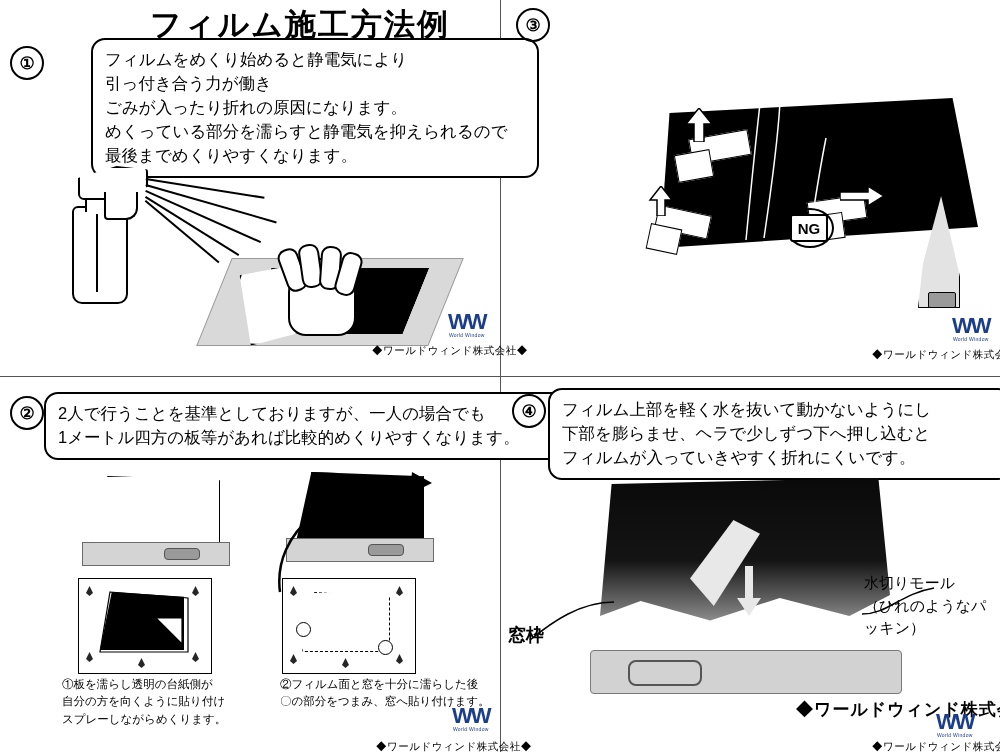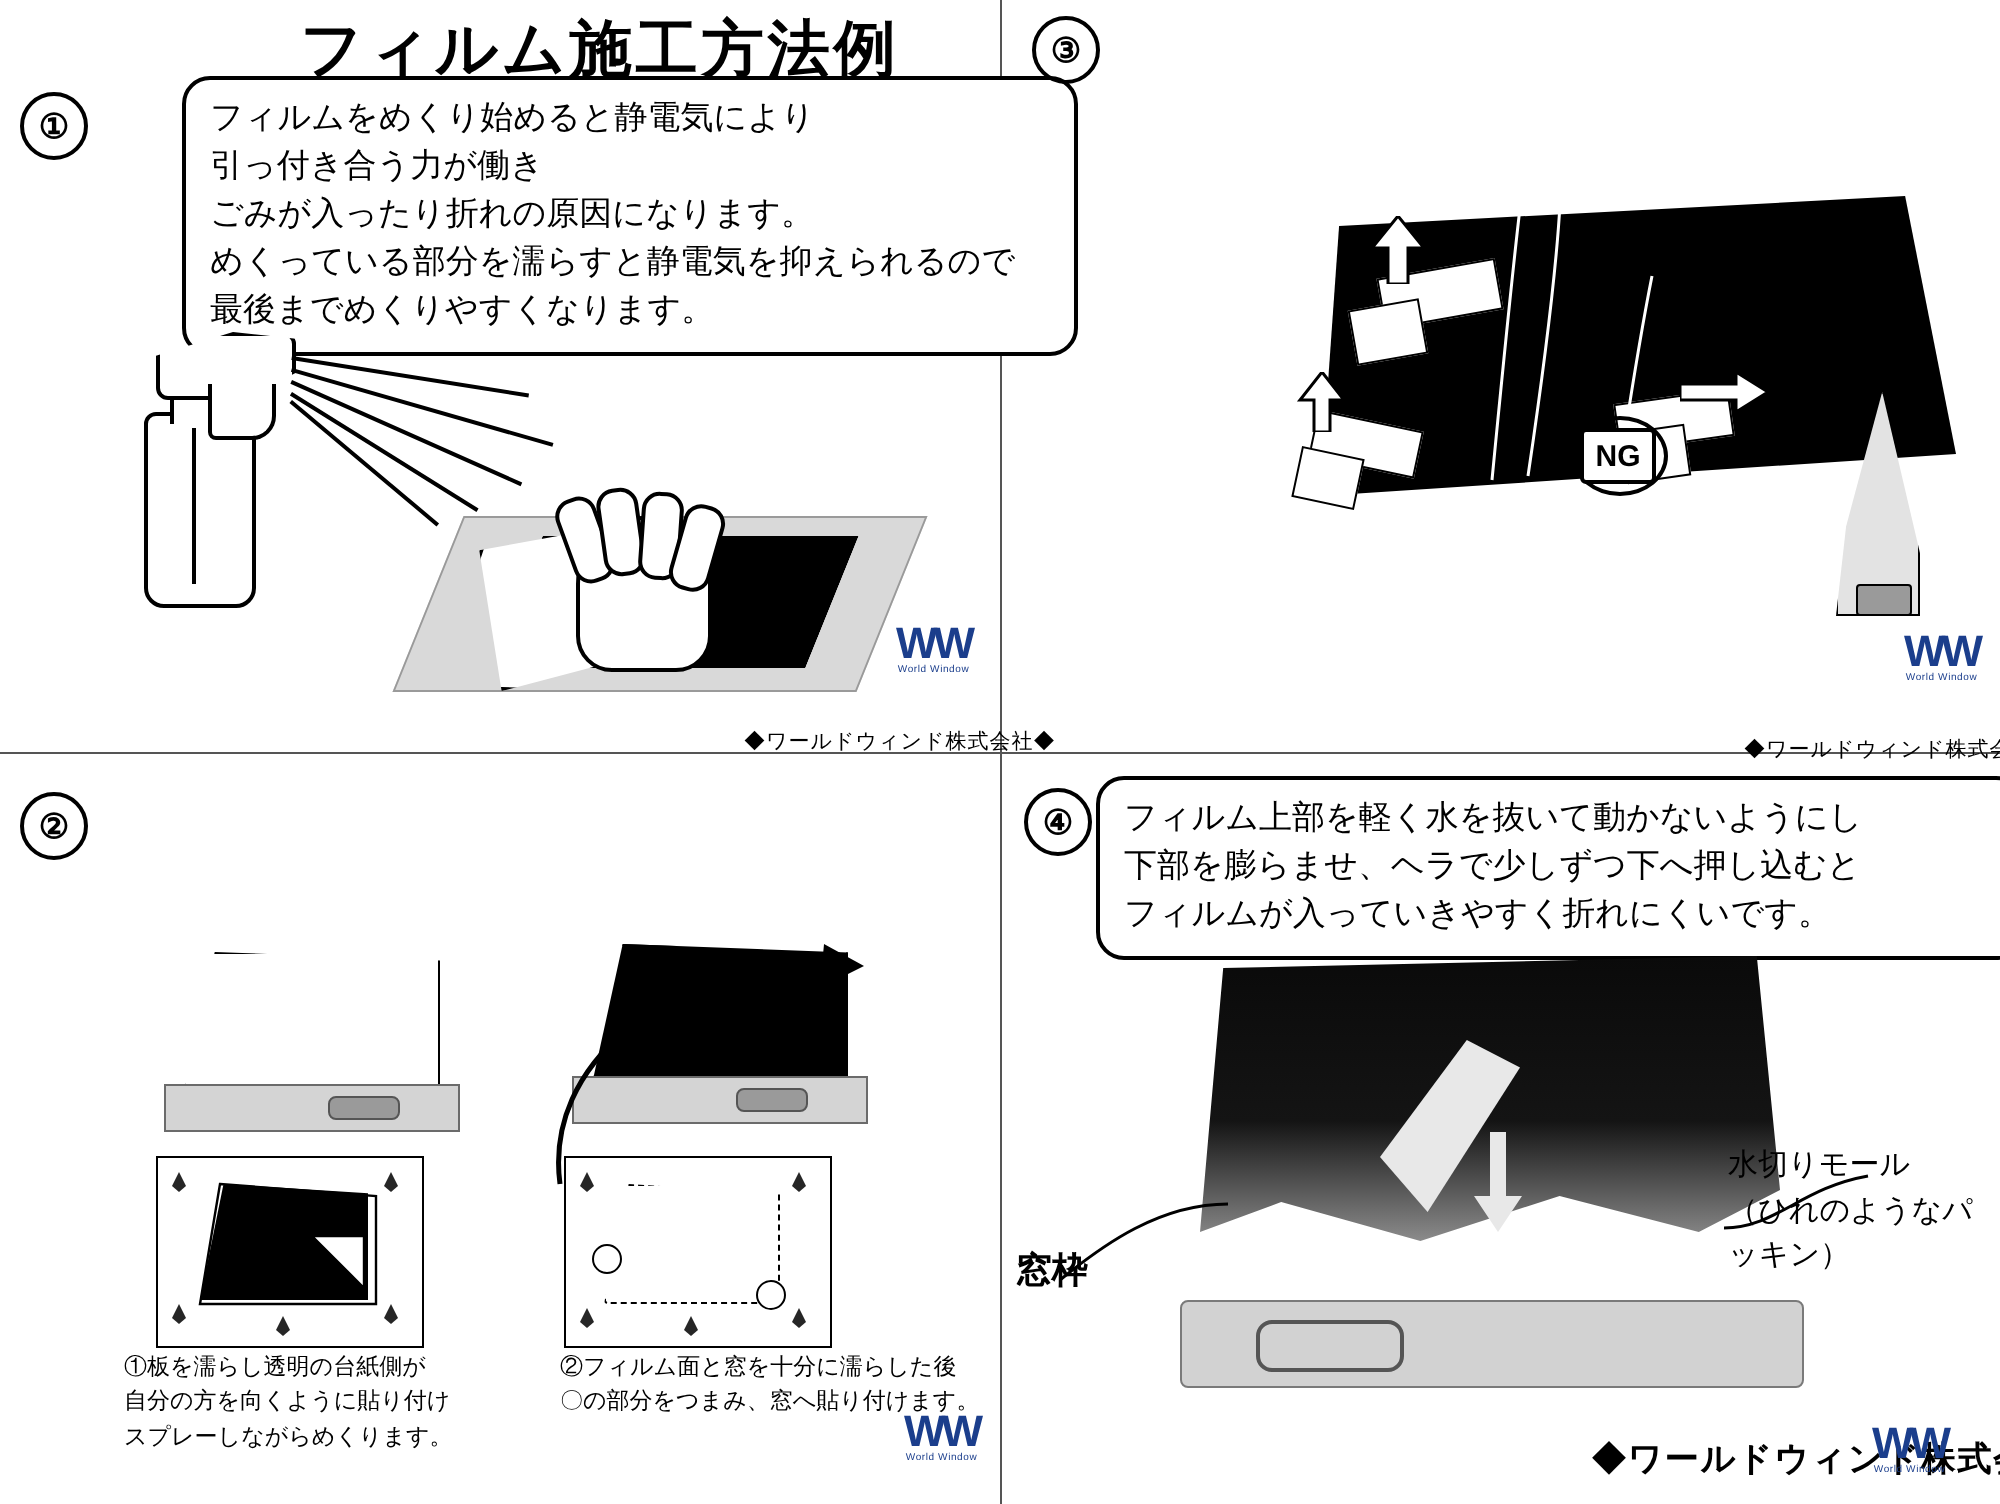--- a/index.html
+++ b/index.html
@@ -37,21 +37,21 @@
     white-space:pre-line;
   }
   .plain{
     position:absolute;
     font-size:16px;line-height:1.5;white-space:pre-line;
   }
   .smalltxt{
     position:absolute;font-size:11.5px;line-height:1.5;white-space:pre-line;
   }
   .credit{
-    position:absolute;font-size:10.5px;letter-spacing:.5px;white-space:nowrap;margin-top:20px;
+    position:absolute;font-size:10.5px;letter-spacing:.5px;white-space:nowrap;
   }
   .credit.big{font-size:17px;font-weight:bold;letter-spacing:1px;}
 
   
   .logo{position:absolute;text-align:center;}
   .logo .ww{
     font-size:22px;font-weight:bold;color:#1b3e8c;line-height:.9;letter-spacing:-2px;
   }
   .logo .sub{font-size:5px;color:#1b3e8c;letter-spacing:.3px;}
 
@@ -261,20 +261,22 @@
     <div style="position:absolute;left:928px;top:292px;width:26px;height:14px;background:#9a9a9a;border:1px solid #000;border-radius:2px;"></div>
   </div>
 
   <div class="logo" style="left:952px;top:316px;">
     <div class="ww">WW</div>
     <div class="sub">World Window</div>
   </div>
   <div class="credit" style="left:872px;top:348px;">◆ワールドウィンド株式会社◆</div>
 
   <div class="circnum" style="left:10px;top:396px;">②</div>
+  <div class="balloon" style="left:44px;top:392px;width:500px;">2人で行うことを基準としておりますが、一人の場合でも
+1メートル四方の板等があれば比較的めくりやすくなります。</div>
 
   <div>
 
     <div class="p2-door-glass" style="left:92px;top:476px;width:126px;height:68px;clip-path:polygon(12% 0,100% 6%,100% 100%,0 100%);"></div>
     <div class="p2-door-base" style="left:82px;top:542px;width:146px;height:22px;"></div>
     <div class="p2-handle" style="left:164px;top:548px;width:34px;height:10px;"></div>
 
     <div class="p2-board" style="left:78px;top:578px;width:132px;height:94px;"></div>
     <div class="p2-filmblack" style="left:100px;top:592px;width:84px;height:58px;clip-path:polygon(14% 0,100% 8%,100% 100%,0 100%);"></div>
     <svg style="position:absolute;left:96px;top:588px;width:96px;height:68px;">

